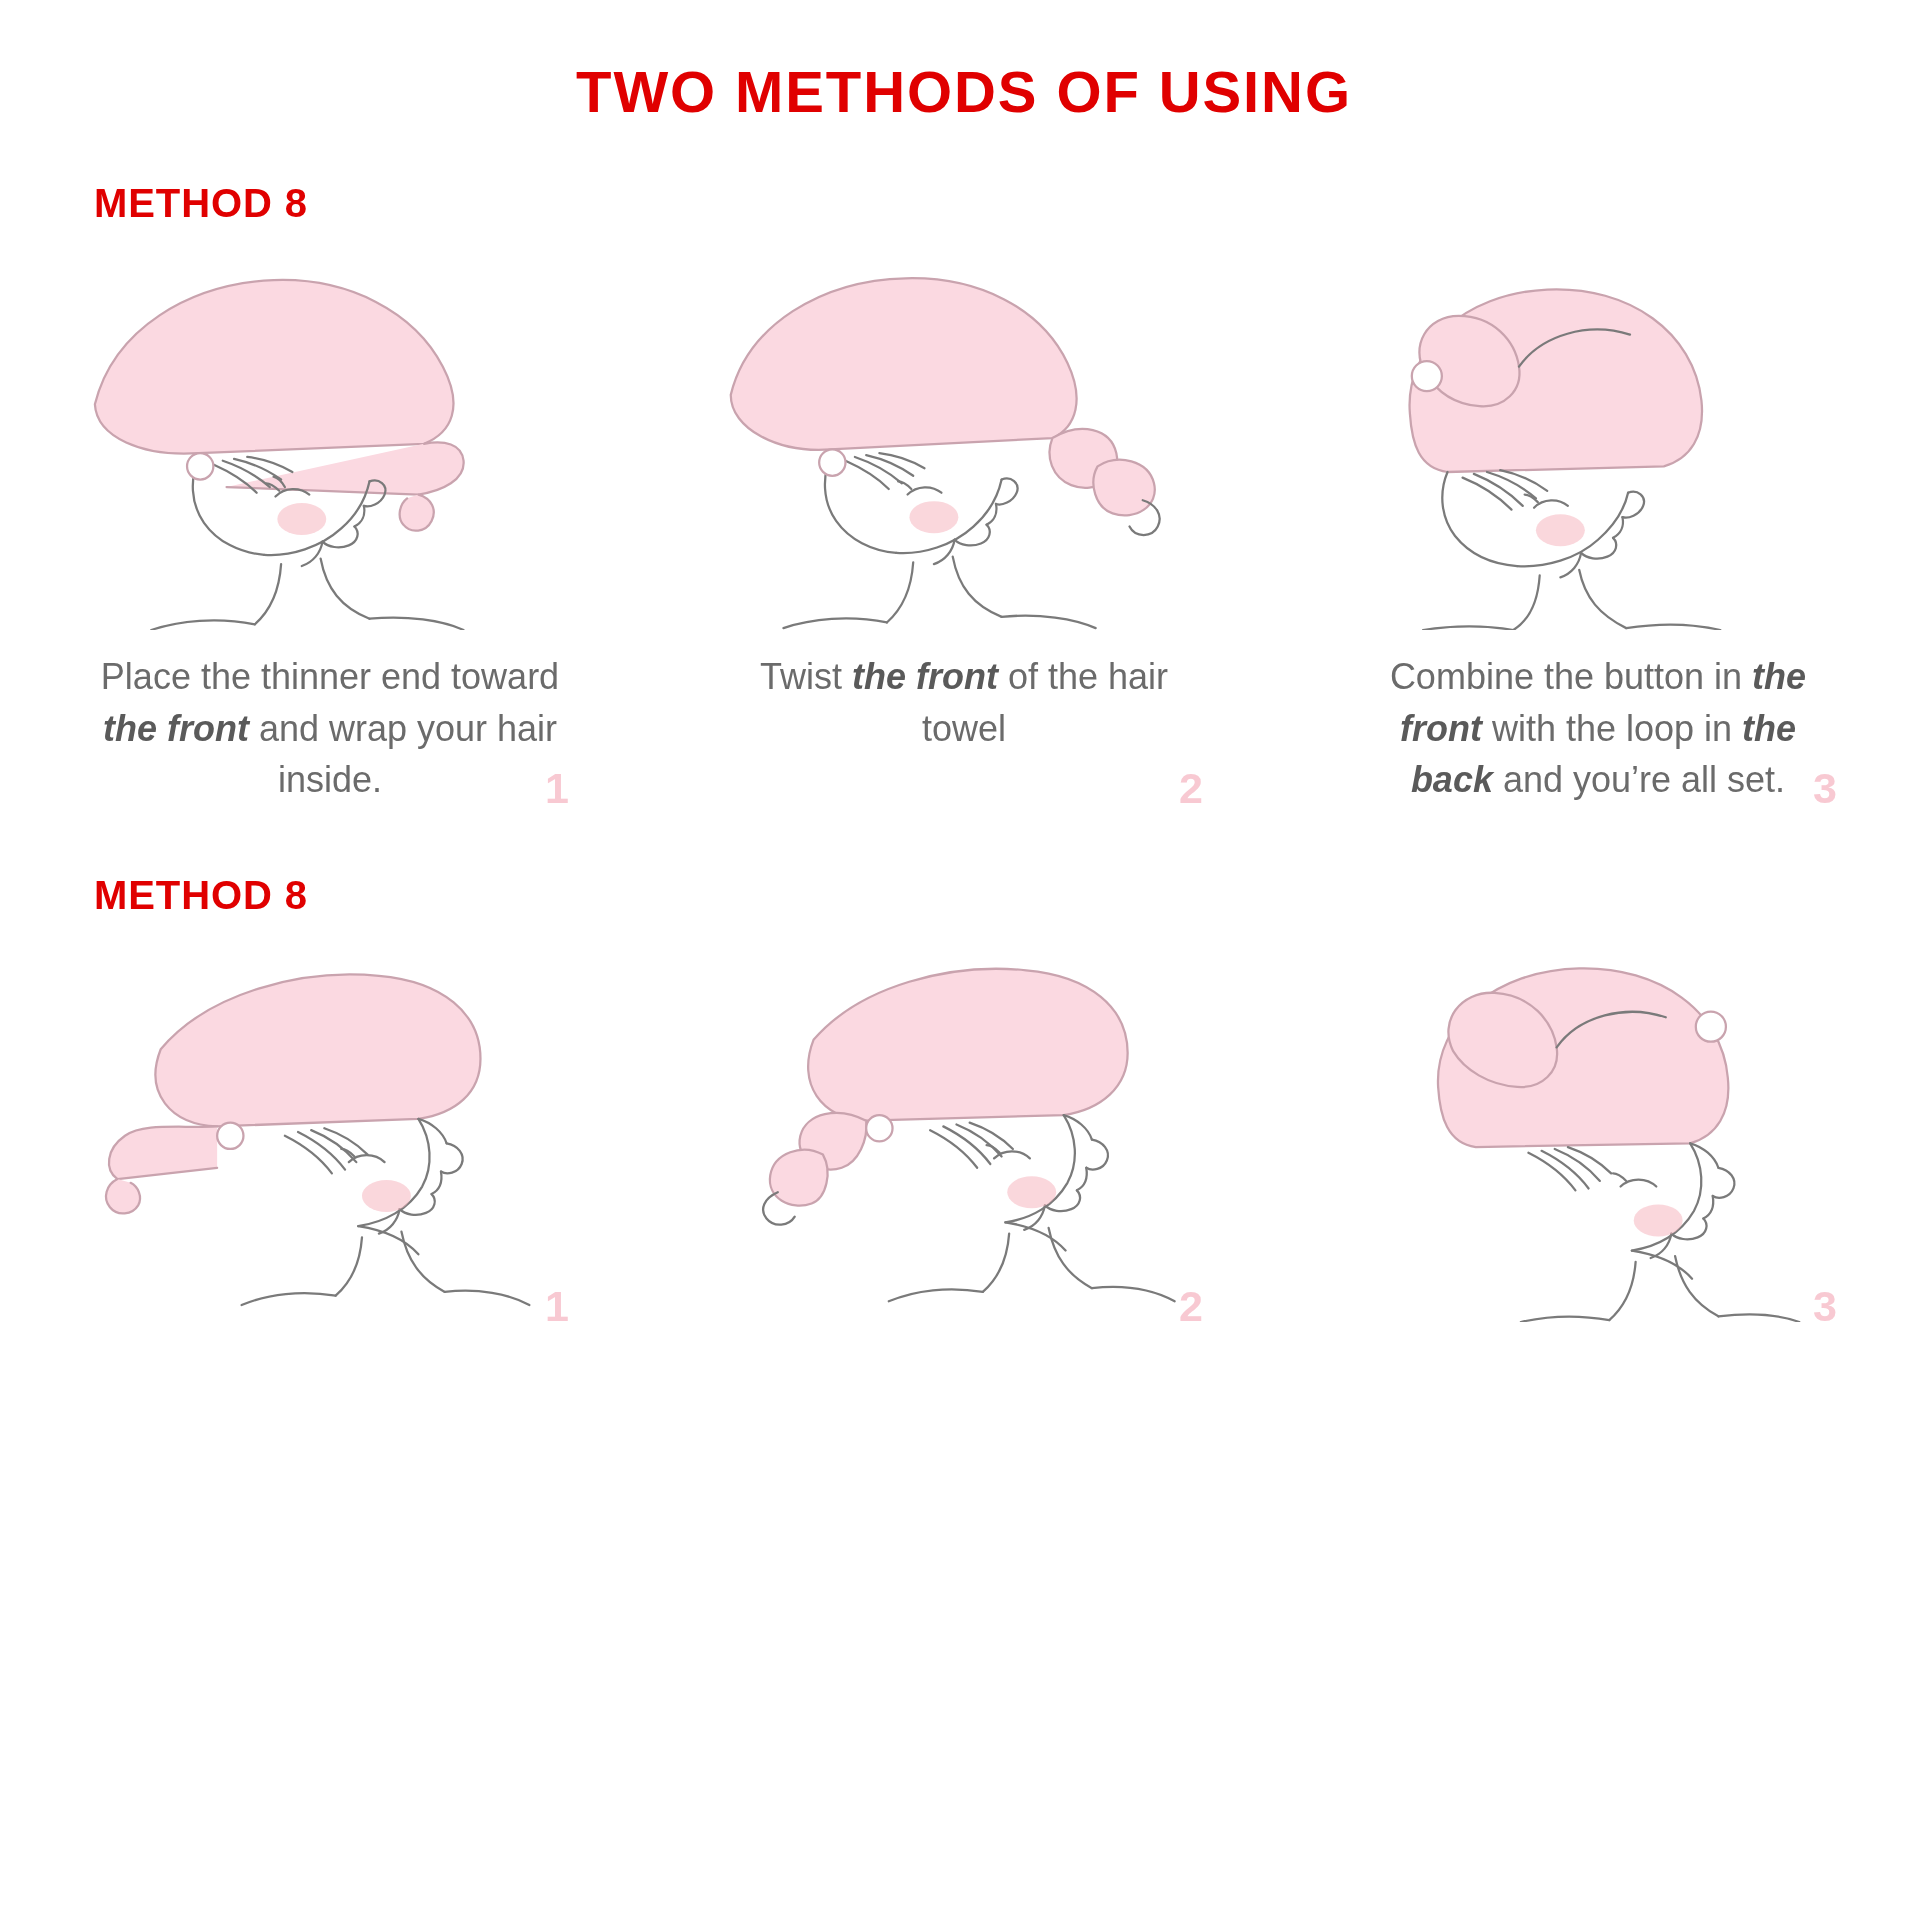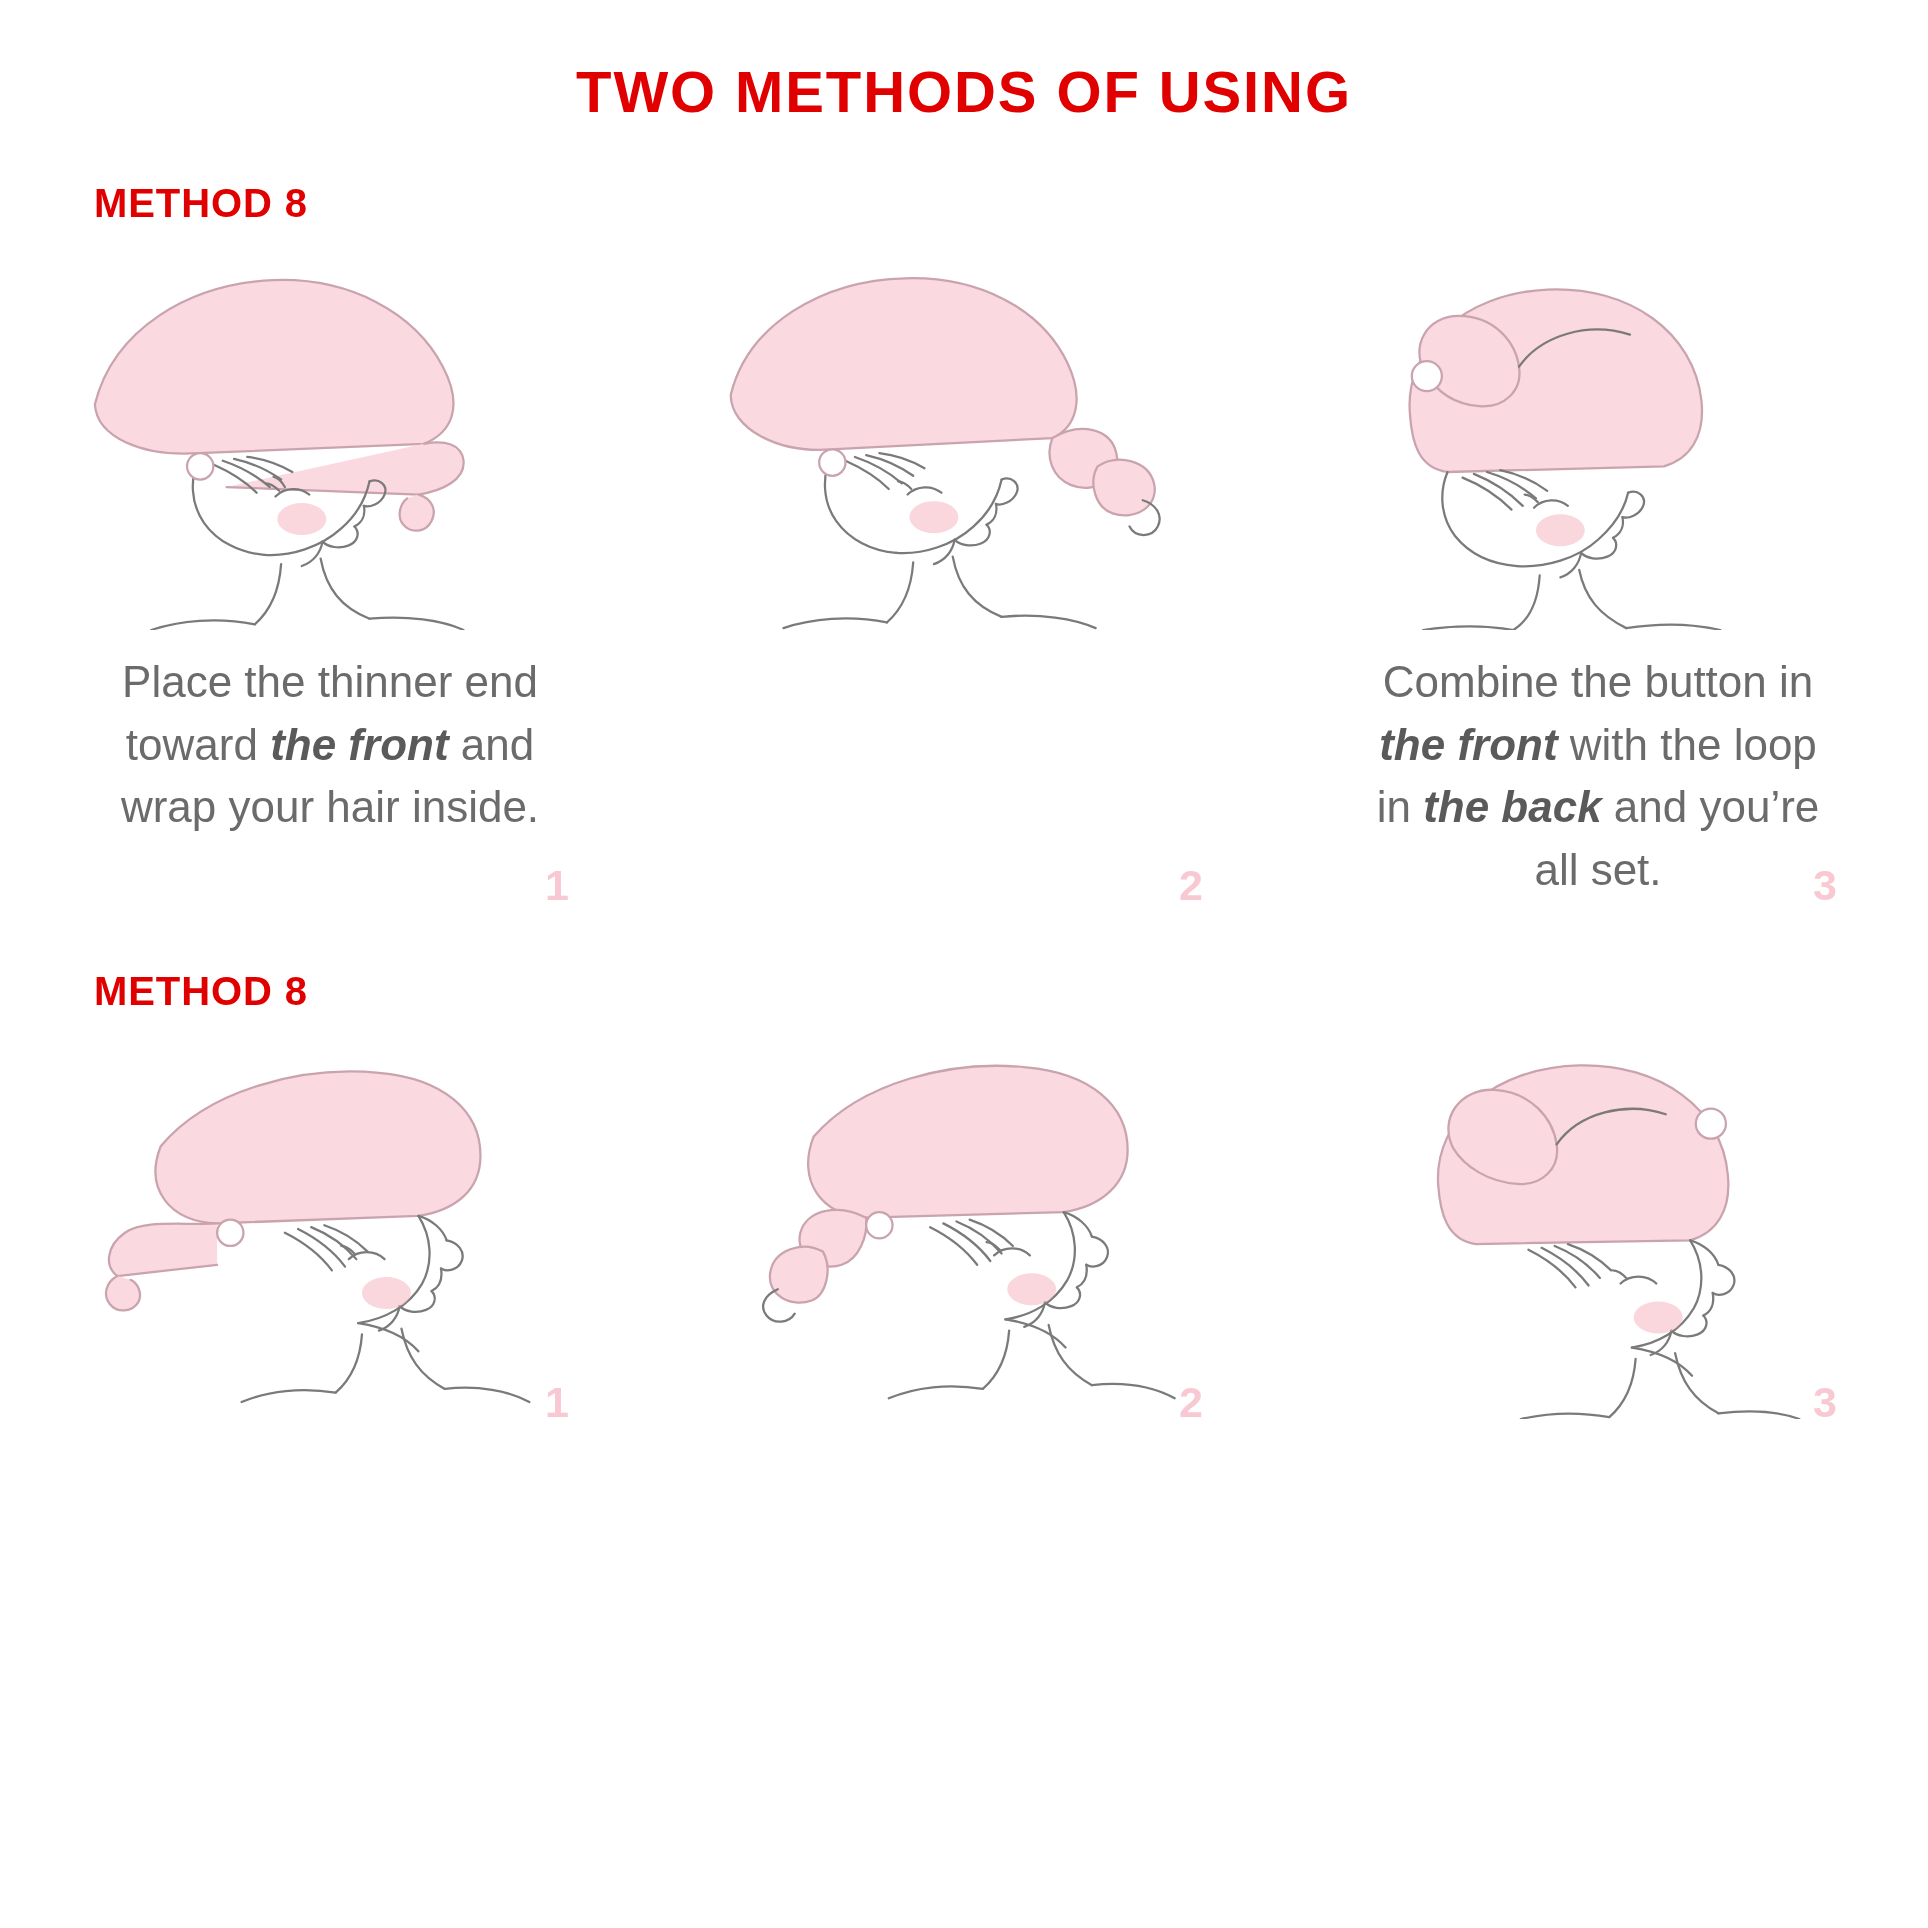--- a/index.html
+++ b/index.html
@@ -68,21 +68,21 @@
     right: 53px;
     bottom: -5.6px;
     color: #f8c9d2;
     font-size: 43px;
     font-weight: bold;
     line-height: 1;
   }
   .caption {
     margin-top: 21px;
     text-align: center;
-    font-size: 44px;
+    font-size: 36px;
     line-height: 1.42;
     color: #6b6b6b;
     max-width: 471px;
   }
   .caption b {
     font-weight: bold;
     font-style: italic;
     color: #5a5a5a;
   }
   .m1 { margin-top: 56px; }
@@ -164,20 +164,21 @@
               <path d="M256 348 C254 378 244 398 228 412"></path>
               <path d="M298 342 C304 374 320 394 350 406"></path>
               <path d="M228 412 C188 404 148 408 118 418"></path>
               <path d="M350 406 C390 402 428 408 450 418"></path>
               <circle cx="170" cy="242" r="14" fill="#ffffff" stroke="#c9a3ae"></circle>
             </g>
             <ellipse cx="278" cy="300" rx="26" ry="17" fill="#f6b7bf" opacity="0.55"></ellipse>
           </svg>
         </div>
         <div class="step-number">2</div>
+        <div class="caption">Twist <b>the front</b> of the hair towel</div>
       </div>
 
       <div class="step">
         <div class="illus">
           <svg viewBox="0 0 620 420" xmlns="http://www.w3.org/2000/svg">
             <g fill="none" stroke="#7a7a7a" stroke-width="2.4" stroke-linecap="round" stroke-linejoin="round">
               <path d="M110 190 C104 120 168 62 256 58 C344 54 412 104 420 176 C424 214 408 238 380 246 L150 252 C120 248 112 222 110 190 Z" fill="#fbd9e1" stroke="#c9a3ae"></path>
               <path d="M126 146 C110 118 128 86 162 86 C198 86 222 112 226 140 C230 166 210 184 184 182 C156 180 138 166 126 146 Z" fill="#fbd9e1" stroke="#c9a3ae"></path>
               <path d="M226 140 C250 106 300 92 344 106"></path>
               <path d="M150 252 C140 276 144 302 158 320 C174 340 198 350 224 352"></path>

